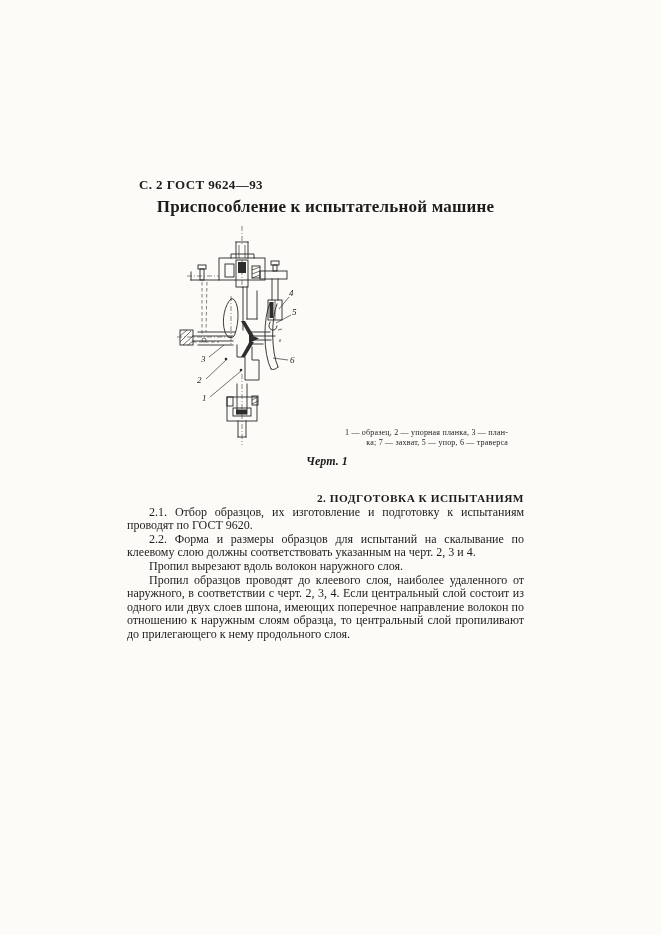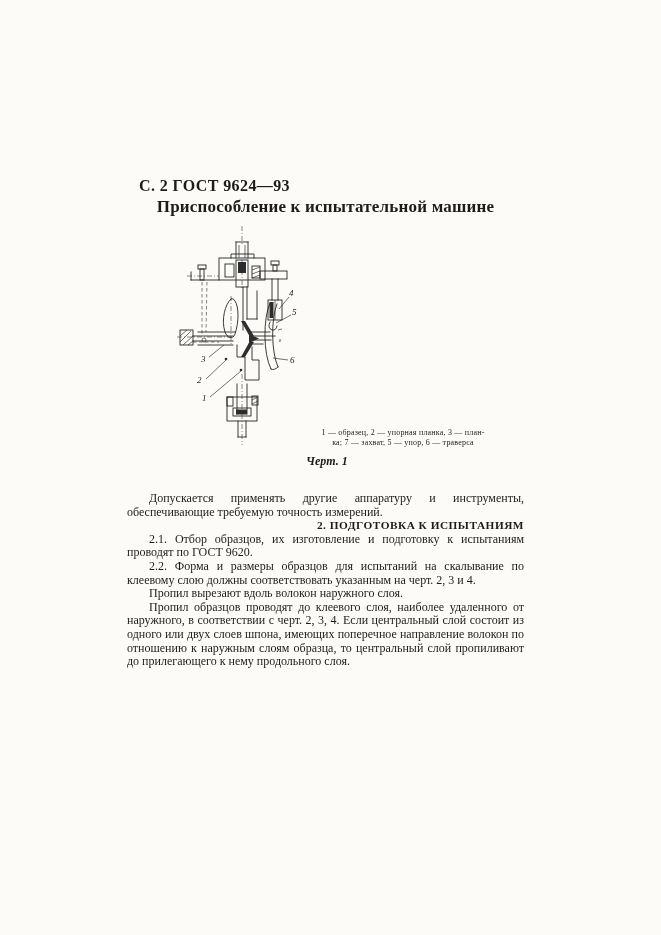--- a/index.html
+++ b/index.html
@@ -3,30 +3,30 @@
 <meta charset="utf-8">
 <style>
   html,body{margin:0;padding:0;background:#e8e8e8;}
   .page{
     position:relative;width:661px;height:935px;margin:0 auto;
     background:var(--paper,#fcfbf7);color:var(--ink,#1c1c1c);
     font-family:"Liberation Serif",serif;overflow:hidden;
   }
   .page-marker{
     position:absolute;left:139px;top:177px;
-    font-size:16px;font-weight:700;letter-spacing:.4px;white-space:nowrap;
+    font-size:13px;font-weight:700;letter-spacing:.4px;white-space:nowrap;
   }
   .fig-title{
     position:absolute;left:127px;top:197px;width:397px;
     text-align:center;font-size:17px;font-weight:700;letter-spacing:.2px;
   }
   .diagram{position:absolute;left:175px;top:224px;}
   .fig-caption{
     position:absolute;left:298px;top:428px;width:210px;
-    font-size:8px;line-height:9.5px;text-align:center;letter-spacing:.2px;
+    font-size:8px;line-height:9.5px;text-align:right;letter-spacing:.2px;
   }
   .fig-number{
     position:absolute;left:306px;top:454px;
     font-size:12px;font-style:italic;font-weight:700;
   }
   .body-text{
     position:absolute;left:127px;top:492px;width:397px;
     font-size:12px;line-height:13.6px;text-align:justify;
   }
   .body-text p{margin:0;text-indent:22px;hyphens:manual;}
@@ -162,21 +162,20 @@
   </svg>
 
   <div class="fig-caption">
     <div>1 — образец, 2 — упорная планка, 3 — план-</div>
     <div>ка; 7 — захват, 5 — упор, 6 — траверса</div>
   </div>
 
   <div class="fig-number">Черт. 1</div>
 
   <div class="body-text">
-    <p>Допускается применять другие аппаратуру и инструменты, обеспечивающие требуемую точность измерений.</p>
     <p class="section-heading">2. ПОДГОТОВКА К ИСПЫТАНИЯМ</p>
     <p>2.1. Отбор образцов, их изготовление и подготовку к испытани­ям проводят по ГОСТ  9620.</p>
     <p>2.2. Форма и размеры образцов для испытаний на скалывание по клеевому слою должны соответствовать  указанным на черт. 2, 3 и 4.</p>
     <p>Пропил вырезают вдоль волокон наружного слоя.</p>
     <p>Пропил образцов проводят до клеевого слоя, наиболее удален­ного от наружного, в соответствии с черт. 2, 3, 4. Если центральный слой состоит из одного или двух слоев шпона, имеющих попереч­ное направление волокон по отношению к наружным слоям образ­ца, то центральный слой пропиливают до  прилегающего к  нему продольного слоя.</p>
   </div>
 
 </div>
 
 </body></html>

